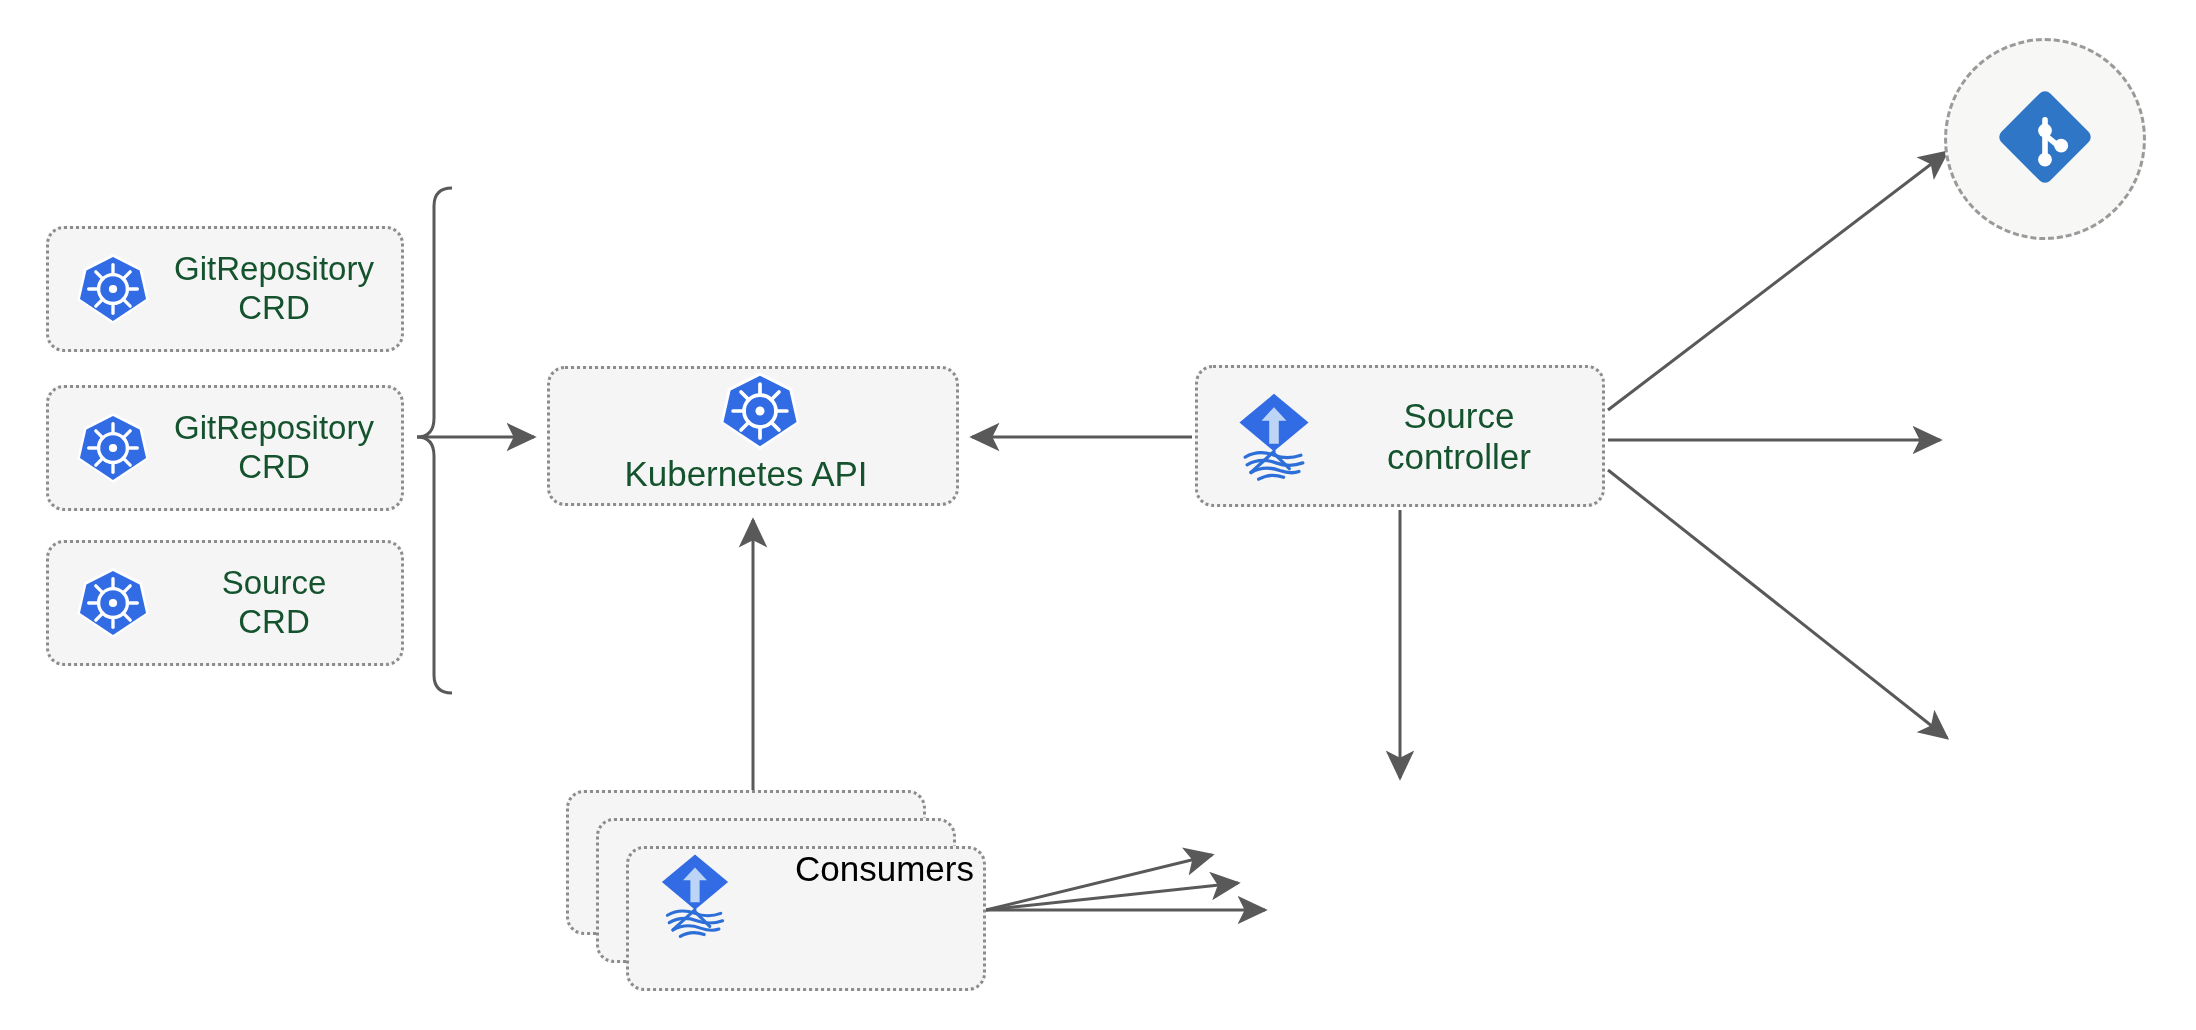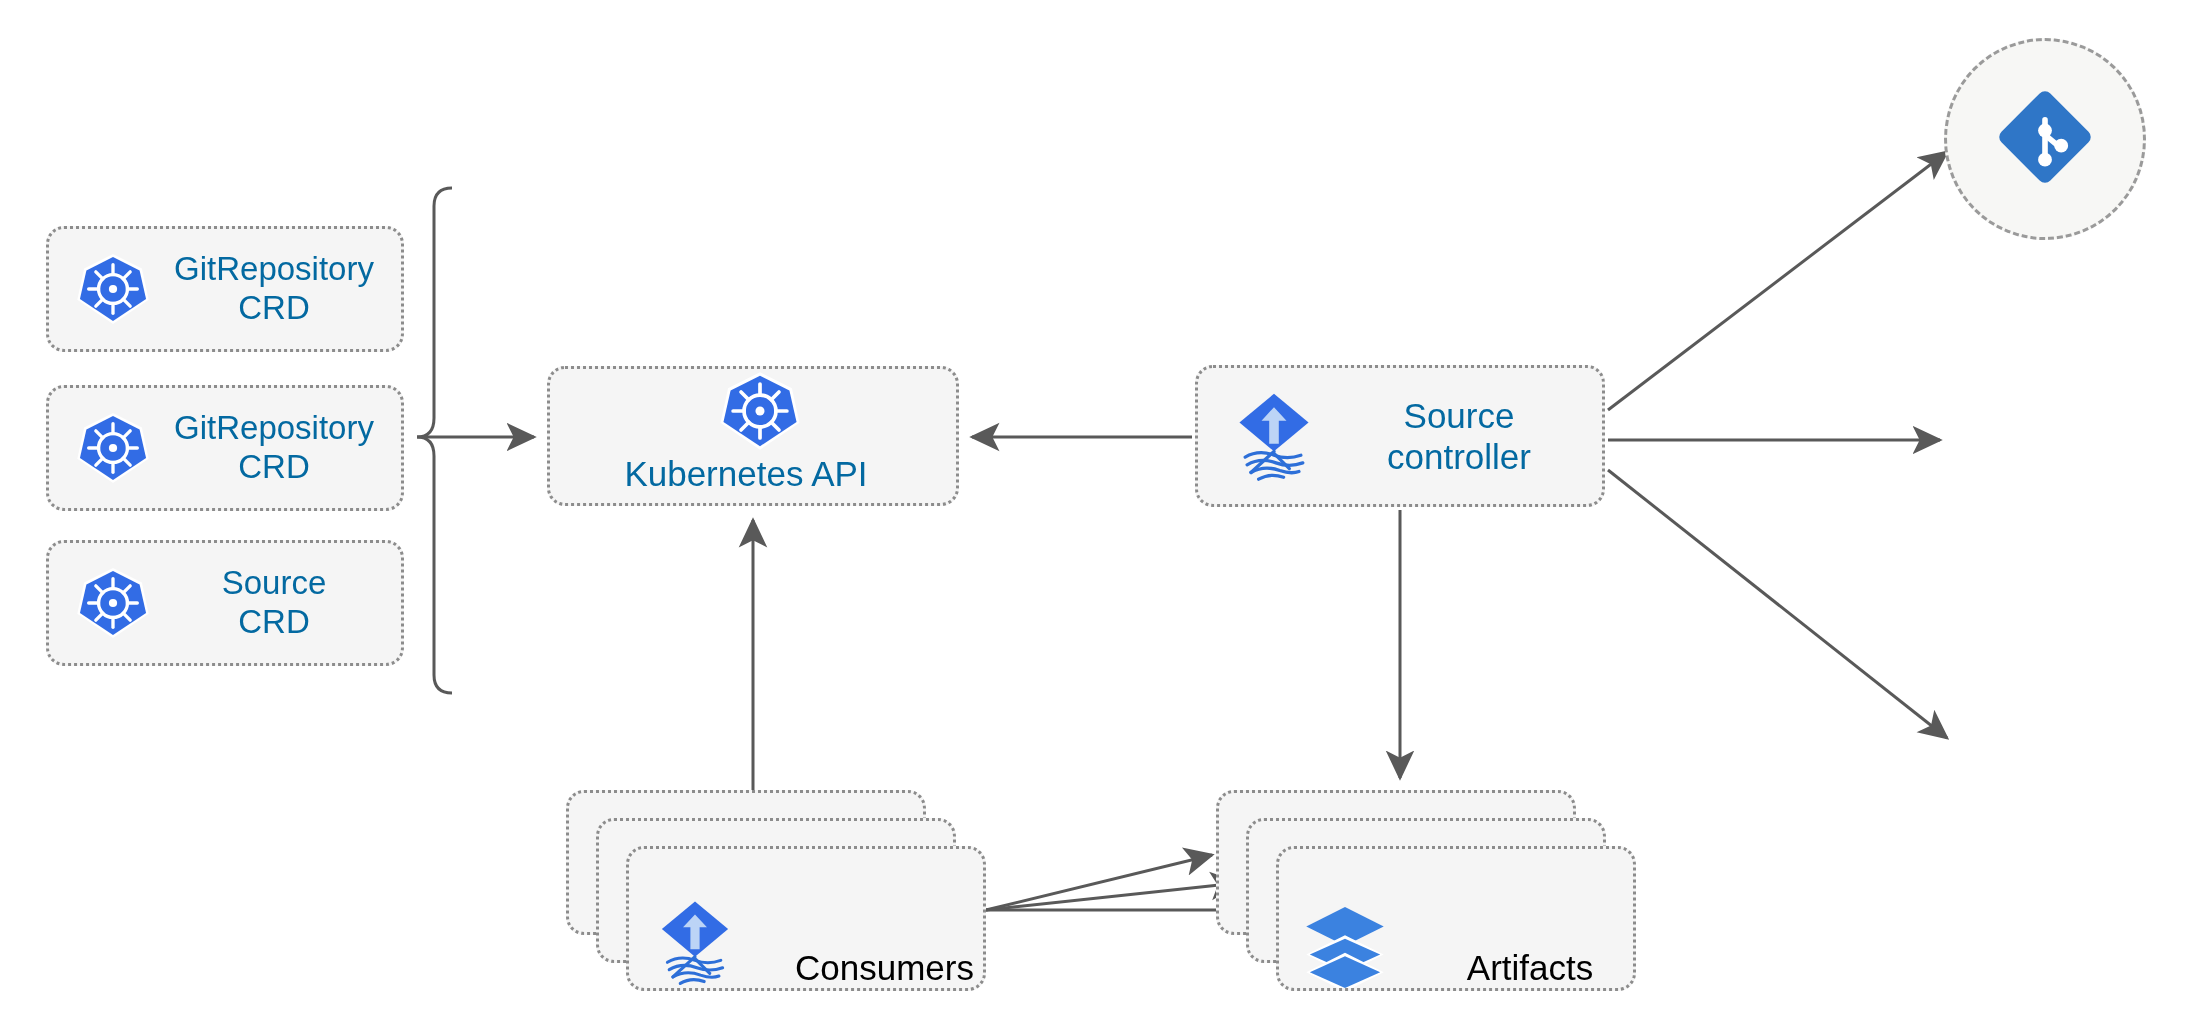--- a/index.html
+++ b/index.html
@@ -13,21 +13,21 @@
   .node{
     position:absolute;
     background:#f5f5f5;
     border:3px dotted #8c8c8c;
     border-radius:18px;
     box-sizing:border-box;
     display:flex;align-items:center;
     z-index:5;
   }
   .node .label{
-    color:#0369a1;
+    color:#14532d;
     line-height:1.18;
     white-space:pre-line;
     text-align:center;
     flex:1;
   }
   .node .ico{flex:none;display:flex;align-items:center;justify-content:center;}
 
   
   .crd{left:46px;width:358px;height:126px;}
   .crd .ico{width:100px;margin-left:14px;}
@@ -43,21 +43,21 @@
   #source-controller .ico{width:116px;margin-left:18px;}
   #source-controller .label{font-size:35px;padding-right:16px;}
 
   
   .stack{position:absolute;z-index:5;}
   .stack .sheet{
     position:absolute;background:#f5f5f5;
     border:3px dotted #8c8c8c;border-radius:18px;box-sizing:border-box;
   }
   .stack .front{
-    display:flex;align-items:flex-end;gap:48px;
+    display:flex;align-items:flex-start;gap:48px;
   }
   .stack .front .ico{flex:none;display:flex;align-items:center;justify-content:center;}
   .stack .front .label{flex:1;font-size:35px;color:#000;text-align:center;padding-right:18px;}
 
   
   .circle{
     position:absolute;width:202px;height:202px;border-radius:50%;
     background:#f7f7f5;border:3px dashed #9a9a9a;box-sizing:border-box;
     display:flex;align-items:center;justify-content:center;z-index:5;
   }
@@ -222,36 +222,20 @@
             <path d="M34,95 Q46,88 60,93"></path>
             <path d="M50,66 L26,88"></path>
             <path d="M50,68 L66,84"></path>
           </g>
         </svg>
       </span>
       <span class="label">Consumers</span>
     </div>
   </div>
 
-  <div class="stack" style="left:1216px;top:790px;width:420px;height:200px">
-    <div class="sheet" style="left:0;top:0;width:360px;height:145px"></div>
-    <div class="sheet" style="left:30px;top:28px;width:360px;height:145px"></div>
-    <div class="sheet front" style="left:60px;top:56px;width:360px;height:145px">
-      <span class="ico" style="width:104px;margin-left:14px">
-        <svg width="88" height="88" viewBox="0 0 100 100">
-          <polygon points="50,8 94,30 50,52 6,30" fill="#3b82e0"></polygon>
-          <polygon points="50,40 94,62 50,84 6,62" fill="#ffffff"></polygon>
-          <polygon points="50,44 90,62 50,80 10,62" fill="#3b82e0"></polygon>
-          <polygon points="50,60 94,82 50,104 6,82" fill="#ffffff"></polygon>
-          <polygon points="50,64 90,82 50,100 10,82" fill="#3b82e0"></polygon>
-        </svg>
-      </span>
-      <span class="label">Artifacts</span>
-    </div>
-  </div>
 
   <div class="circle" style="left:1944px;top:38px">
     <span>
       <svg width="108" height="108" viewBox="0 0 100 100">
         <rect x="18" y="18" width="64" height="64" rx="7" transform="rotate(45 50 50)" fill="#2f76c7"></rect>
         <g stroke="#ffffff" stroke-width="5.2" fill="none" stroke-linecap="round">
           <line x1="50" y1="34" x2="50" y2="70"></line>
           <path d="M50,48 L62,58"></path>
         </g>
         <circle cx="50" cy="44" r="6.4" fill="#ffffff"></circle>

